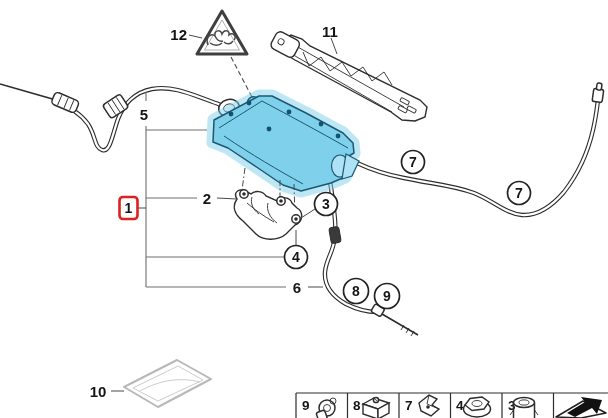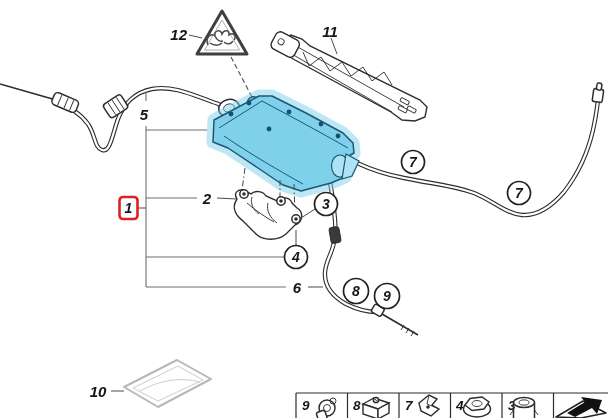--- a/index.html
+++ b/index.html
@@ -1,16 +1,16 @@
 <!DOCTYPE html>
 <html><head>
 <meta charset="utf-8">
 <style>
   html,body{margin:0;padding:0;background:#fff;}
-  #canvas{position:relative;width:608px;height:418px;background:#fff;overflow:hidden;font-style:italic;}
+  #canvas{position:relative;width:608px;height:418px;background:#fff;overflow:hidden;}
   svg{display:block;}
   text{font-family:"Liberation Sans","DejaVu Sans",sans-serif;font-weight:bold;fill:#151515;}
   .callout-num{font-size:14px;}
   .plain-num{font-size:15px;}
   .legend-num{font-size:13.5px;}
   .cable-outer{fill:none;stroke:#2d2d2d;stroke-width:4.4;}
   .cable-inner{fill:none;stroke:#ffffff;stroke-width:2.2;}
   .thinrod{fill:none;stroke:#2d2d2d;stroke-width:1.6;}
   .fit{fill:#ffffff;stroke:#2d2d2d;stroke-width:1.5;}
   .ref{stroke:#6e6e6e;stroke-width:1.1;fill:none;}

